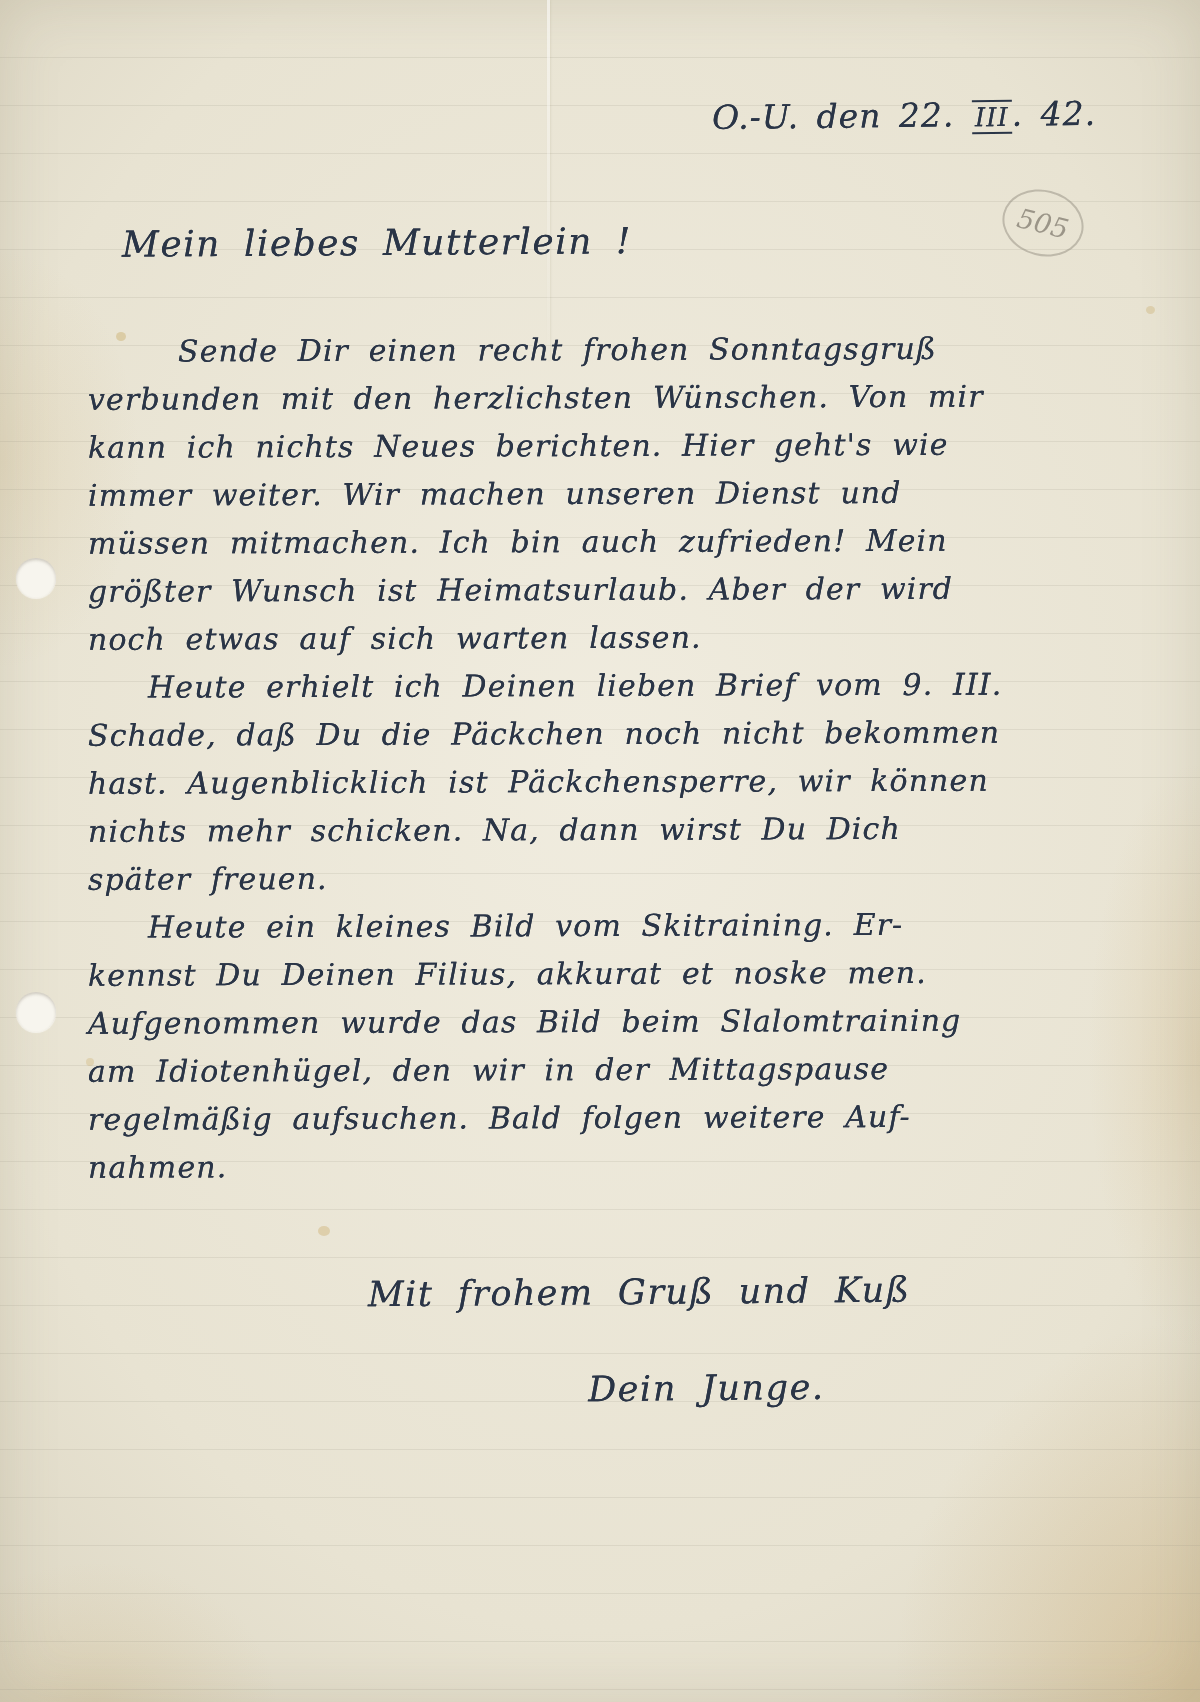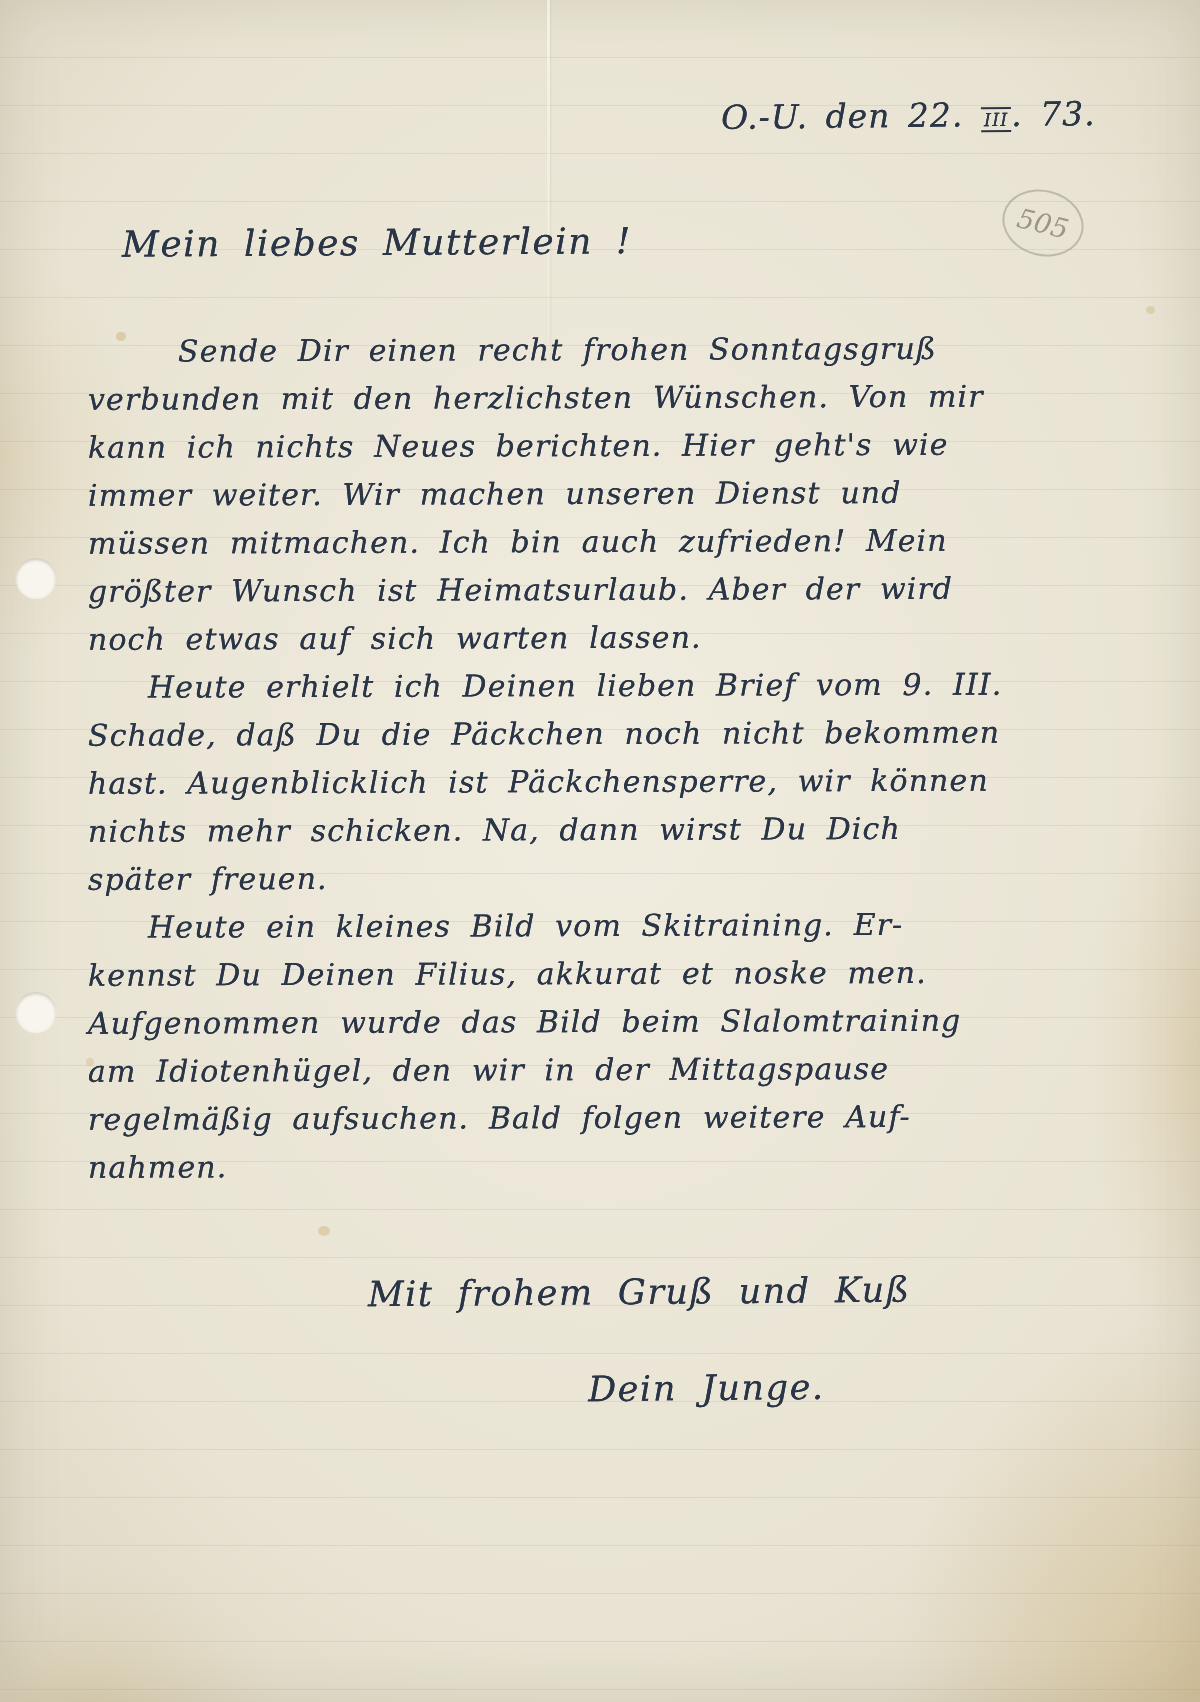--- a/index.html
+++ b/index.html
@@ -58,21 +58,21 @@
     white-space:nowrap;
   }
   .date-line{
     position:absolute;top:96px;right:104px;
     font-size:33px;letter-spacing:1px;word-spacing:6px;
     transform:rotate(-0.6deg);
   }
   .roman{
     border-top:2px solid var(--ink);
     border-bottom:2px solid var(--ink);
-    padding:0 3px;font-size:18px;
+    padding:0 3px;font-size:26px;
   }
   .pencil-mark{
     position:absolute;left:1002px;top:190px;width:78px;height:62px;
     border:2px solid rgba(142,136,124,0.55);
     border-radius:50%;
     transform:rotate(14deg);
     display:flex;align-items:center;justify-content:center;
     color:var(--pencil);
     font-family:"DejaVu Serif", serif;font-style:italic;font-size:27px;
     opacity:.85;
@@ -115,21 +115,21 @@
 <div class="stain s4"></div>
 <div class="punch top"></div>
 <div class="punch bottom"></div>
 
 <div class="pencil-mark">
   <span>505</span>
 </div>
 
 <div class="date-line hand">
   <span>O.-U. den 22.</span>
-  <span class="roman">III</span><span>. 73.</span>
+  <span class="roman">III</span><span>. 42.</span>
 </div>
 
 <div class="salutation hand">Mein liebes Mutterlein !</div>
 
 <div class="body-block">
   <div class="line hand indent-90">Sende Dir einen recht frohen Sonntagsgruß</div>
   <div class="line hand">verbunden mit den herzlichsten Wünschen. Von mir</div>
   <div class="line hand">kann ich nichts Neues berichten. Hier geht's wie</div>
   <div class="line hand">immer weiter. Wir machen unseren Dienst und</div>
   <div class="line hand">müssen mitmachen. Ich bin auch zufrieden! Mein</div>

